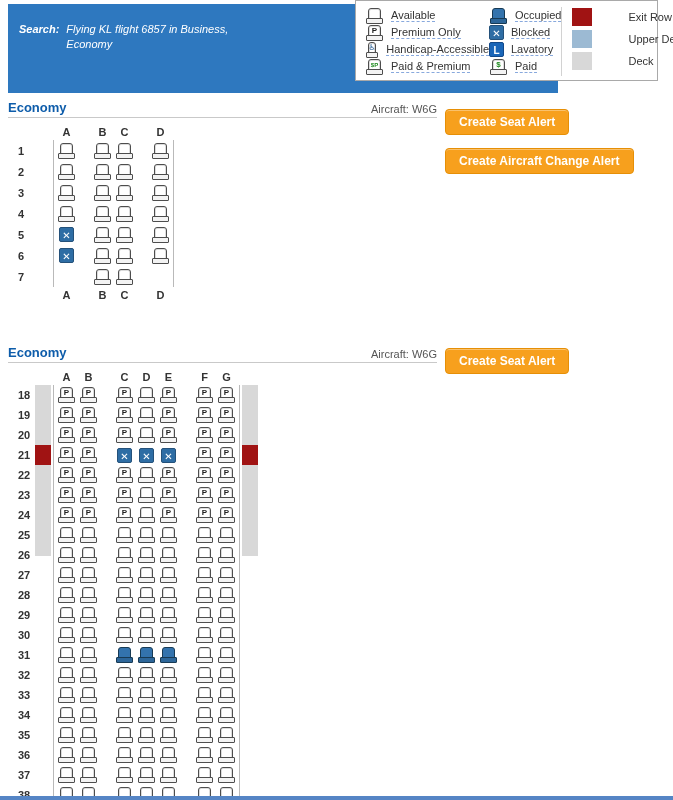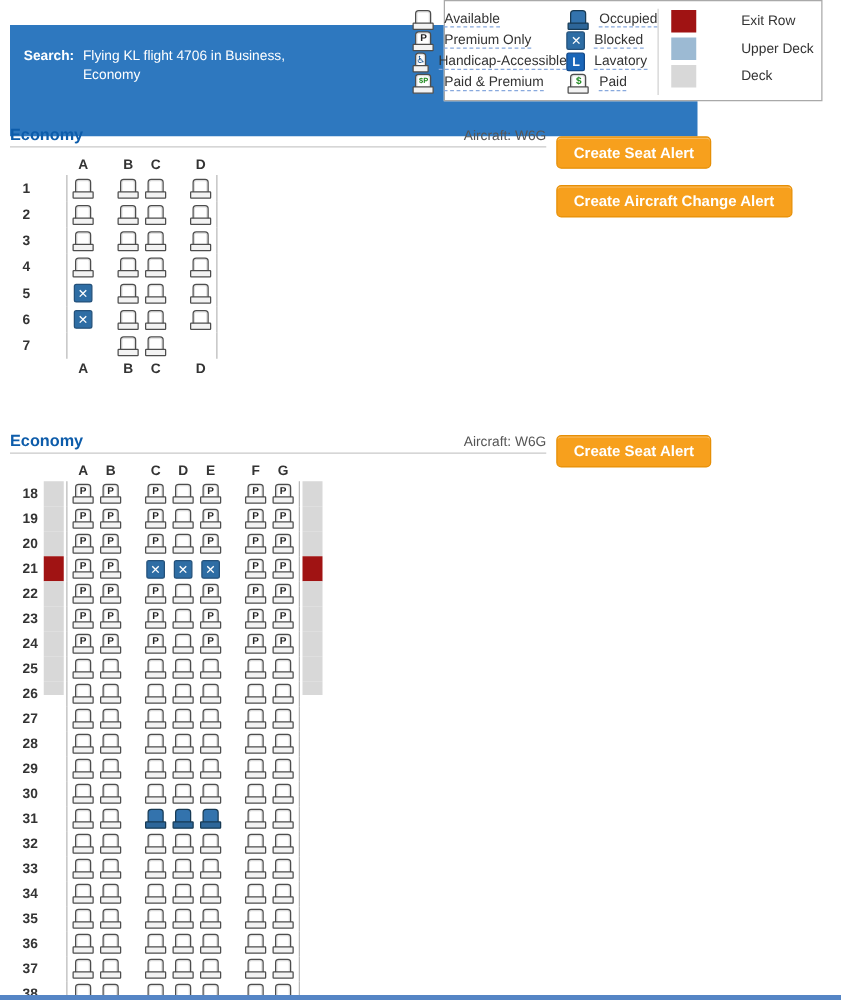--- a/index.html
+++ b/index.html
@@ -6,26 +6,26 @@
     --header-blue:#2e78bf; --title-blue:#0d5caa; --orange:#f7a01d; --orange-border:#e68f06;
     --exit-red:#a01313; --upper-deck:#9cbad3; --wing:#d8d8d8;
     --occ:#3373ad; --blocked:#2e6da4; --lav:#1a66b8; --paid-green:#1f8a1f;
     --seat-border:#4d4d4d; --map-line:#b9b9b9;
   }
   html,body{margin:0;padding:0;}
   body{width:673px;height:800px;position:relative;overflow:hidden;background:#fff;
        font-family:"Liberation Sans","DejaVu Sans",sans-serif;color:#333;}
 
   
-  .header-panel{position:absolute;left:8px;top:20px;width:550px;height:89px;background:var(--header-blue);}
+  .header-panel{position:absolute;left:8px;top:4px;width:550px;height:89px;background:var(--header-blue);font-style:italic;}
   .search-block{display:flex;padding:18px 0 0 11px;color:#fff;font-size:11px;line-height:1.32;}
   .search-label{font-weight:bold;margin-right:7px;white-space:nowrap;}
 
   .legend{position:absolute;left:355px;top:0;width:303px;height:81px;background:#fff;
-          border:1px solid #a9a9a9;box-sizing:border-box;display:flex;padding:6px 6px 4px 9px;justify-content:flex-end;}
+          border:1px solid #a9a9a9;box-sizing:border-box;display:flex;padding:6px 6px 4px 9px;}
   .lcol{display:flex;flex-direction:column;}
   .lcol1{width:124px;} .lcol2{width:84px;}
   .lcol3{flex:1;border-left:1px solid #d2d2d2;padding-left:10px;}
   .litem{display:flex;align-items:center;gap:7px;height:17px;font-size:11px;white-space:nowrap;}
   .lcol3 .litem{height:20px;margin-bottom:2px;gap:36px;}
   .llabel{border-bottom:1px dashed #88a9dd;line-height:1.15;color:#333;}
   .lcol3 .llabel{border-bottom:none;}
   .swatch{width:20px;height:18px;display:inline-block;}
 
   
@@ -80,21 +80,21 @@
 
   .bottom-bar{position:absolute;left:0;top:796px;width:673px;height:4px;background:#5585c5;}
 </style>
 </head>
 <body>
 
 <div class="header-panel">
   <div class="search-block">
     <span class="search-label">Search:</span>
     <div>
-      <div>Flying KL flight 4706 in Business,</div>
+      <div>Flying KL flight 6857 in Business,</div>
       <div>Economy</div>
     </div>
   </div>
 </div>
 
 <div class="legend" id="legend">
     <div class="lcol lcol1">
       <div class="litem">
         <span class="seat">
           <span class="back"></span>

